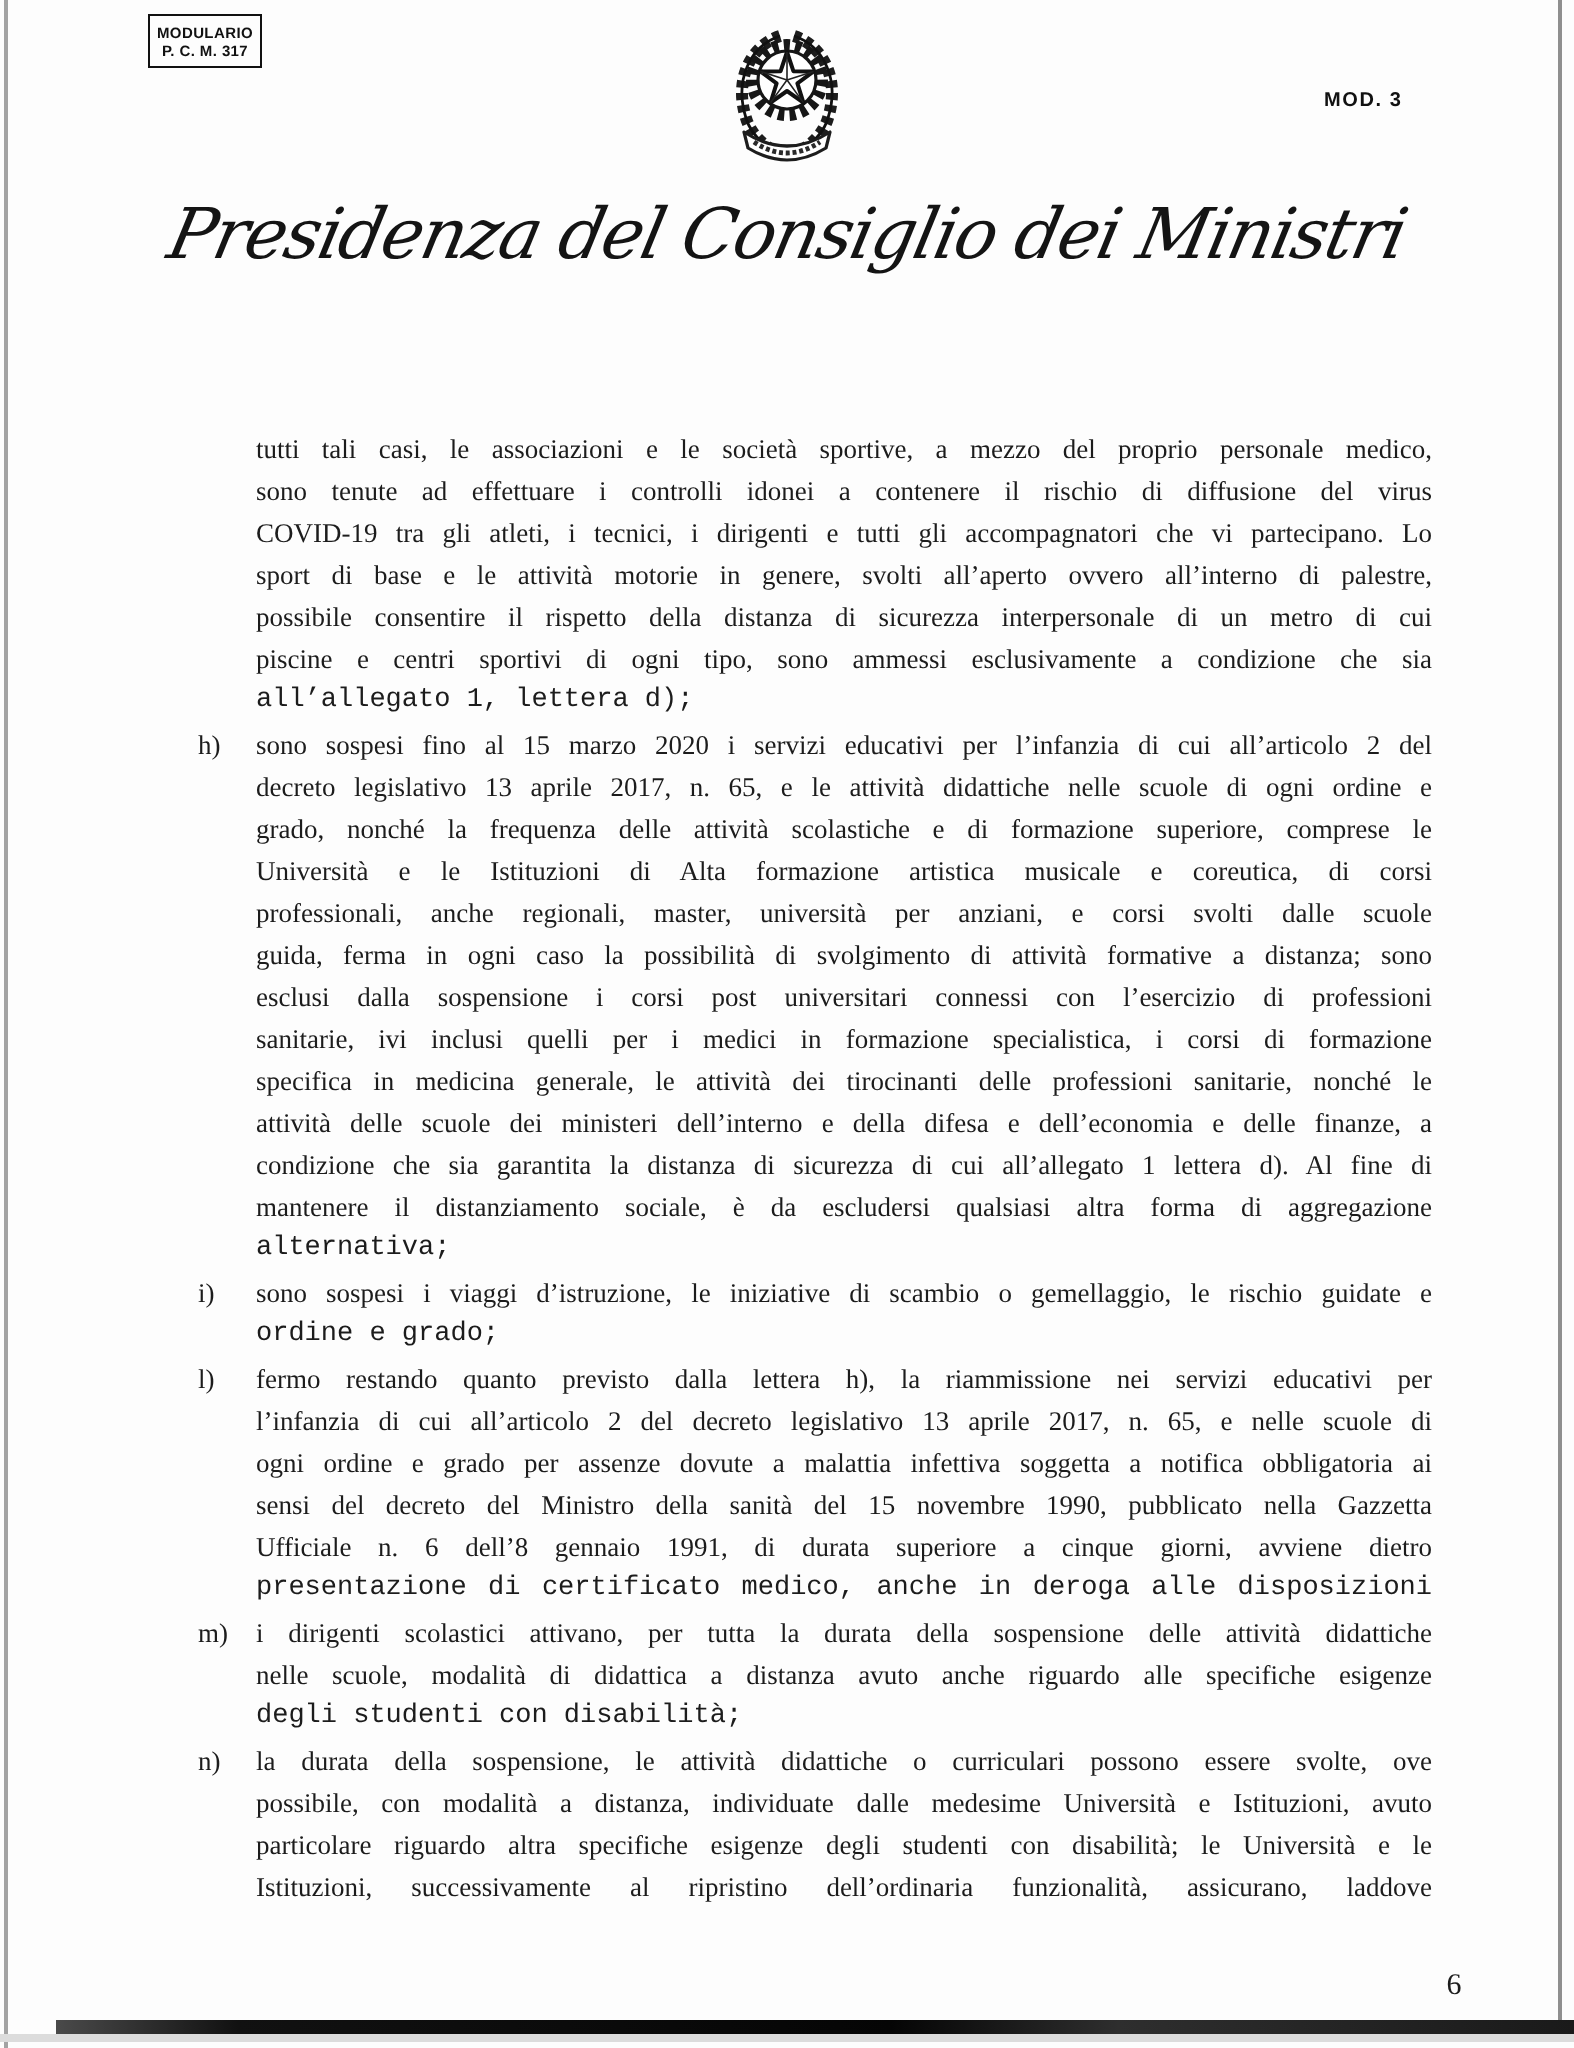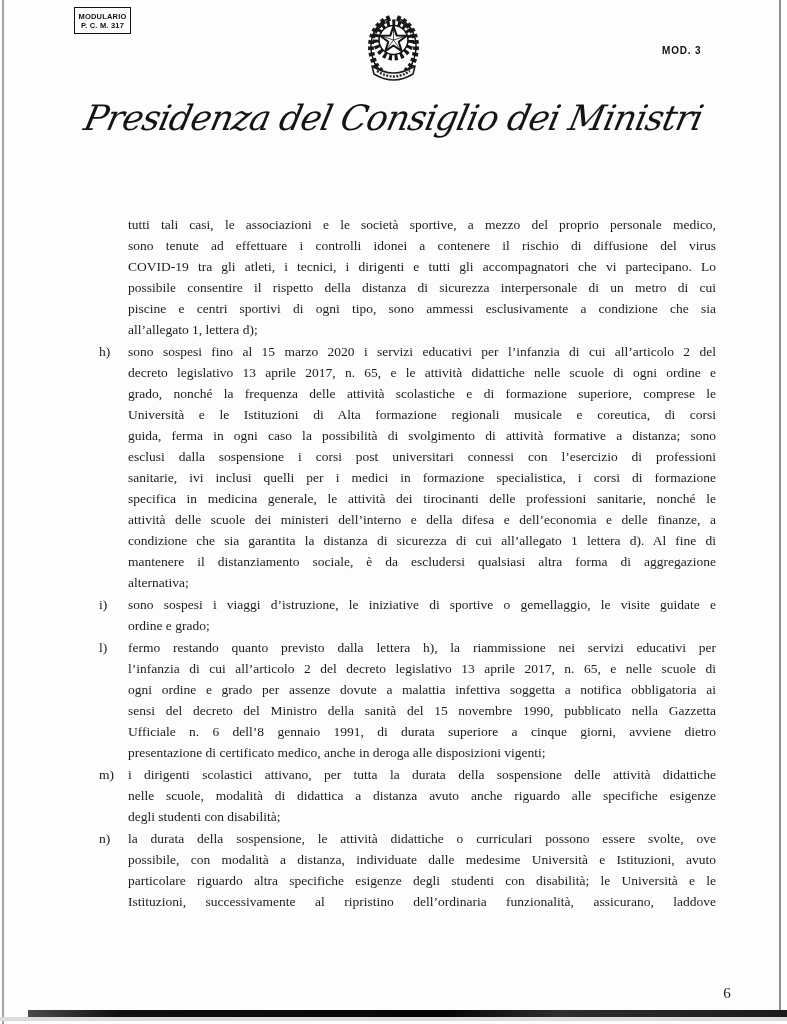--- a/index.html
+++ b/index.html
@@ -50,21 +50,21 @@
   .block{position:relative;margin:0 0 1px 0;}
   .letter{
     position:absolute;left:-29px;top:0;width:27px;
     font-size:13.5px;line-height:21px;text-align:left;
   }
   .line{
     text-align:justify;text-align-last:justify;
     font-size:13.5px;line-height:21px;height:21px;
     overflow:hidden;
   }
-  .line.last{text-align-last:left;}
+  .line.last{text-align-last:left;font-family:Liberation Mono, monospace;}
   
   .page-number{
     position:absolute;left:712px;top:985px;width:30px;
     font-size:15px;text-align:center;color:#1c1c1c;
   }
 </style>
 </head>
 <body>
 
 <div class="page">
@@ -100,42 +100,44 @@
     </svg>
   </div>
 
   <div class="script-title">Presidenza del Consiglio dei Ministri</div>
 
   <div class="content">
       <div class="block">
         <div class="line">tutti tali casi, le associazioni e le società sportive, a mezzo del proprio personale medico,</div>
         <div class="line">sono tenute ad effettuare i controlli idonei a contenere il rischio di diffusione del virus</div>
         <div class="line">COVID-19 tra gli atleti, i tecnici, i dirigenti e tutti gli accompagnatori che vi partecipano. Lo</div>
+        <div class="line">sport di base e le attività motorie in genere, svolti all’aperto ovvero all’interno di palestre,</div>
         <div class="line">possibile consentire il rispetto della distanza di sicurezza interpersonale di un metro di cui</div>
         <div class="line">piscine e centri sportivi di ogni tipo, sono ammessi esclusivamente a condizione che sia</div>
         <div class="line last">all’allegato 1, lettera d);</div>
       </div>
       <div class="block">
         <div class="letter">h)</div>
         <div class="line">sono sospesi fino al 15 marzo 2020 i servizi educativi per l’infanzia di cui all’articolo 2 del</div>
         <div class="line">decreto legislativo 13 aprile 2017, n. 65, e le attività didattiche nelle scuole di ogni ordine e</div>
         <div class="line">grado, nonché la frequenza delle attività scolastiche e di formazione superiore, comprese le</div>
-        <div class="line">Università e le Istituzioni di Alta formazione regionali musicale e coreutica, di corsi</div>
+        <div class="line">Università e le Istituzioni di Alta formazione artistica musicale e coreutica, di corsi</div>
+        <div class="line">professionali, anche regionali, master, università per anziani, e corsi svolti dalle scuole</div>
         <div class="line">guida, ferma in ogni caso la possibilità di svolgimento di attività formative a distanza; sono</div>
         <div class="line">esclusi dalla sospensione i corsi post universitari connessi con l’esercizio di professioni</div>
         <div class="line">sanitarie, ivi inclusi quelli per i medici in formazione specialistica, i corsi di formazione</div>
         <div class="line">specifica in medicina generale, le attività dei tirocinanti delle professioni sanitarie, nonché le</div>
         <div class="line">attività delle scuole dei ministeri dell’interno e della difesa e dell’economia e delle finanze, a</div>
         <div class="line">condizione che sia garantita la distanza di sicurezza di cui all’allegato 1 lettera d). Al fine di</div>
         <div class="line">mantenere il distanziamento sociale, è da escludersi qualsiasi altra forma di aggregazione</div>
         <div class="line last">alternativa;</div>
       </div>
       <div class="block">
         <div class="letter">i)</div>
-        <div class="line">sono sospesi i viaggi d’istruzione, le iniziative di sportive o gemellaggio, le visite guidate e</div>
+        <div class="line">sono sospesi i viaggi d’istruzione, le iniziative di scambio o gemellaggio, le rischio guidate e</div>
         <div class="line last">ordine e grado;</div>
       </div>
       <div class="block">
         <div class="letter">l)</div>
         <div class="line">fermo restando quanto previsto dalla lettera h), la riammissione nei servizi educativi per</div>
         <div class="line">l’infanzia di cui all’articolo 2 del decreto legislativo 13 aprile 2017, n. 65, e nelle scuole di</div>
         <div class="line">ogni ordine e grado per assenze dovute a malattia infettiva soggetta a notifica obbligatoria ai</div>
         <div class="line">sensi del decreto del Ministro della sanità del 15 novembre 1990, pubblicato nella Gazzetta</div>
         <div class="line">Ufficiale n. 6 dell’8 gennaio 1991, di durata superiore a cinque giorni, avviene dietro</div>
         <div class="line last">presentazione di certificato medico, anche in deroga alle disposizioni vigenti;</div>

